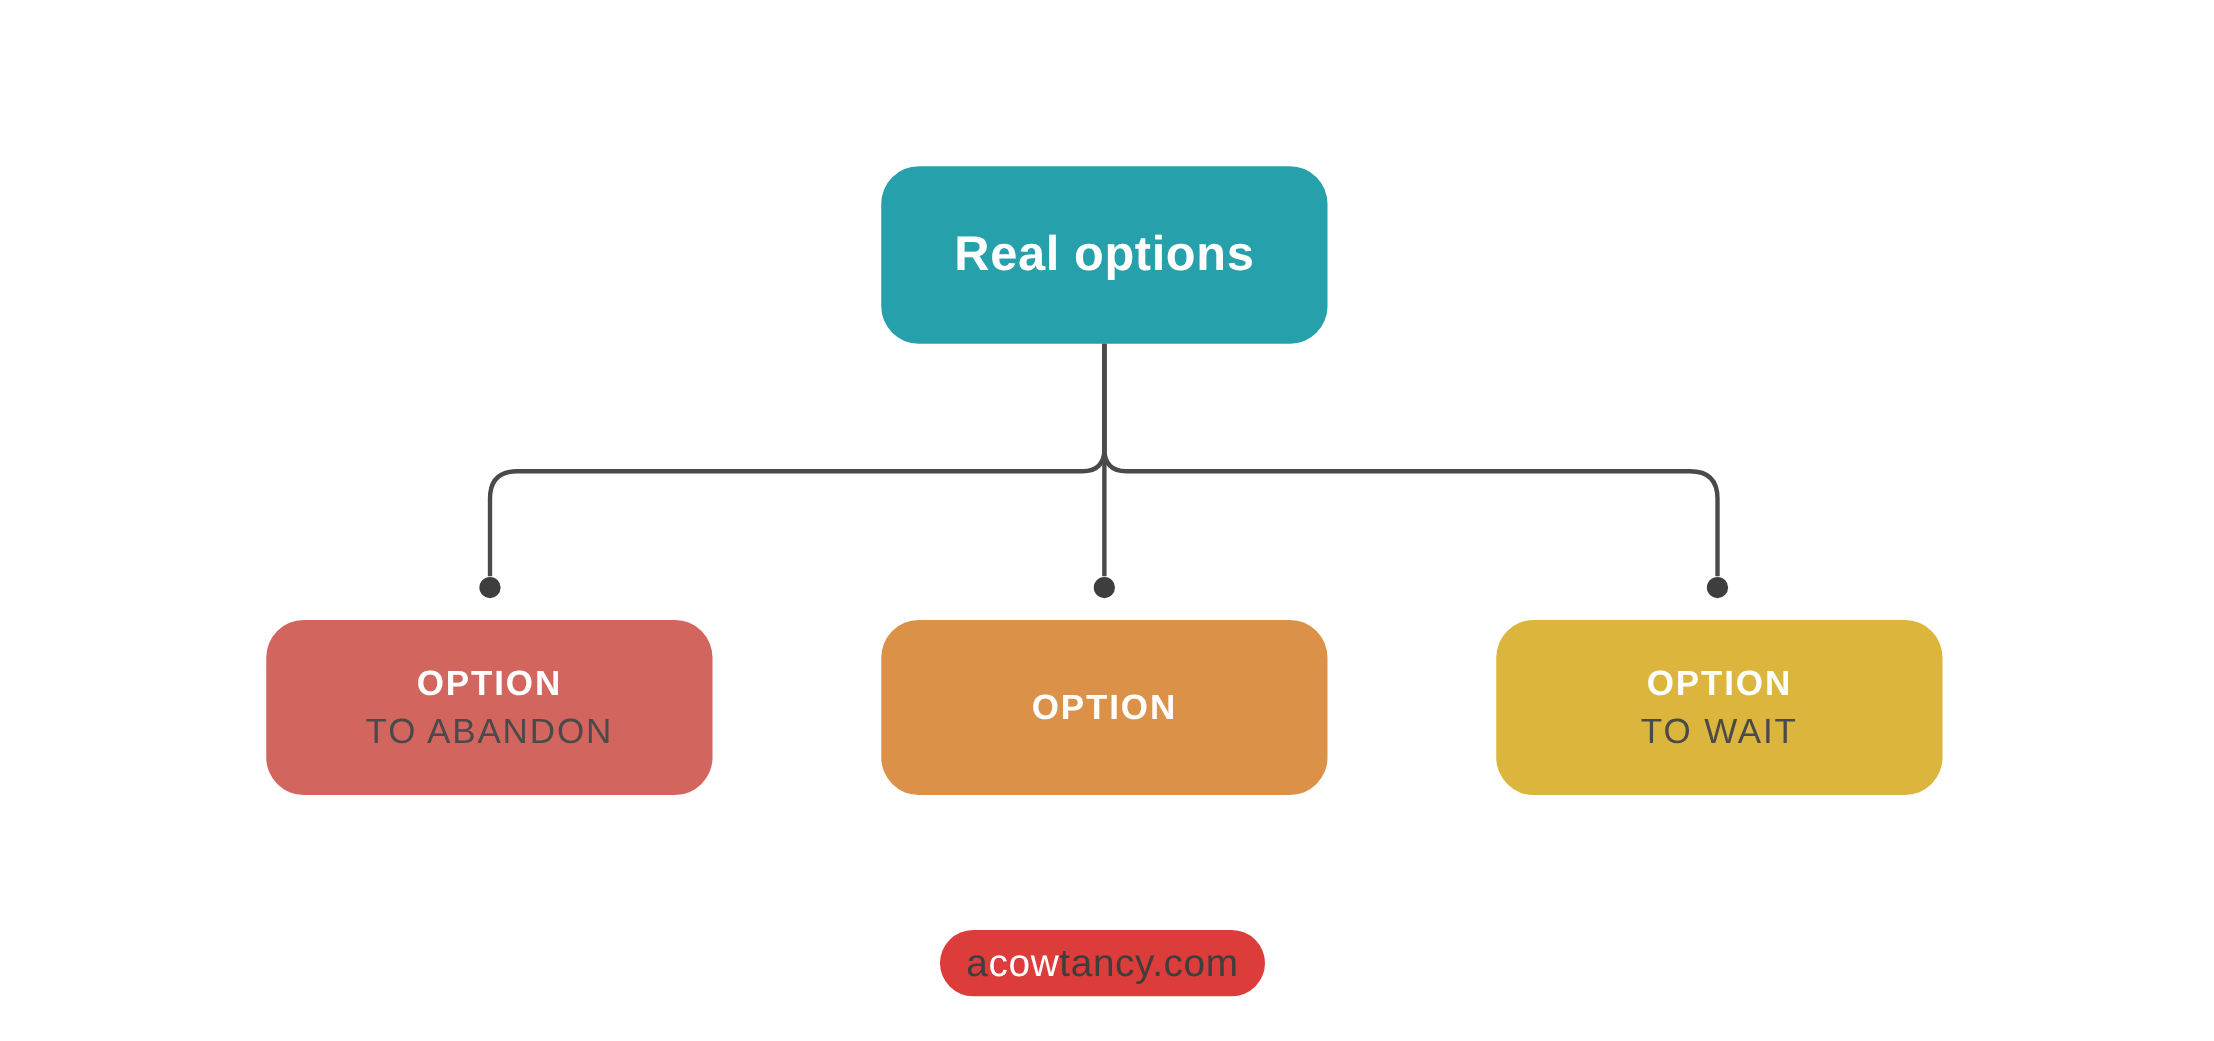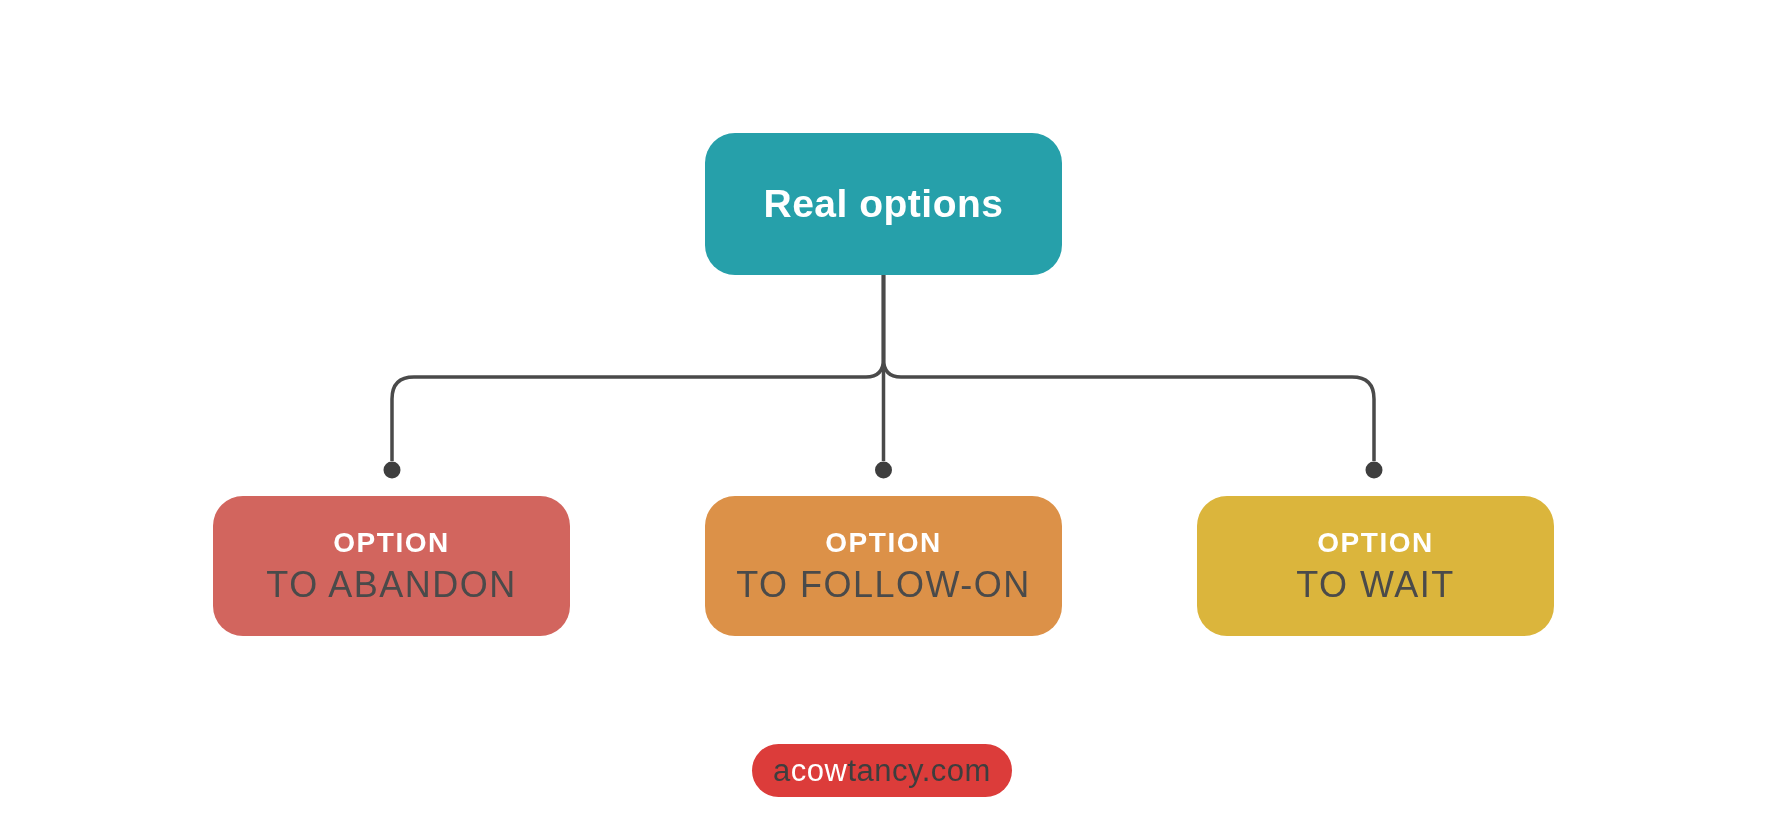--- a/index.html
+++ b/index.html
@@ -50,21 +50,21 @@
   .child-wait     { left: 1197px; background: var(--wait-fill, #DBB53C); }
   .child-title {
     color: var(--title-text, #ffffff);
     font-size: 28px;
     font-weight: bold;
     letter-spacing: 1.5px;
     line-height: 1;
   }
   .child-subtitle {
     color: var(--subtitle-text, #4A4A4A);
-    font-size: 36px;
+    font-size: 28px;
     font-weight: 400;
     letter-spacing: 1.5px;
     line-height: 1;
     text-align: right;
   }
   #connectors {
     position: absolute;
     left: 0;
     top: 0;
     width: 1771px;
@@ -115,21 +115,20 @@
     <span class="root-label">Real options</span>
   </div>
 
   <div class="node child-node child-abandon">
     <span class="child-title">OPTION</span>
     <span class="child-subtitle">TO ABANDON</span>
   </div>
 
   <div class="node child-node child-followon">
     <span class="child-title">OPTION</span>
-    <span class="child-subtitle">TO FOLLOW-ON</span>
   </div>
 
   <div class="node child-node child-wait">
     <span class="child-title">OPTION</span>
     <span class="child-subtitle">TO WAIT</span>
   </div>
 
   <div class="footer-badge">
     <span class="badge-dark">a</span>
       <span class="badge-bold">cow</span>

